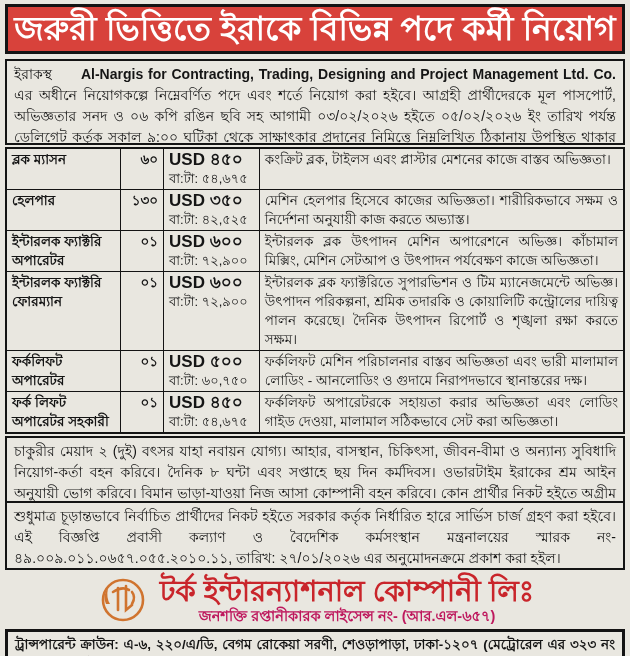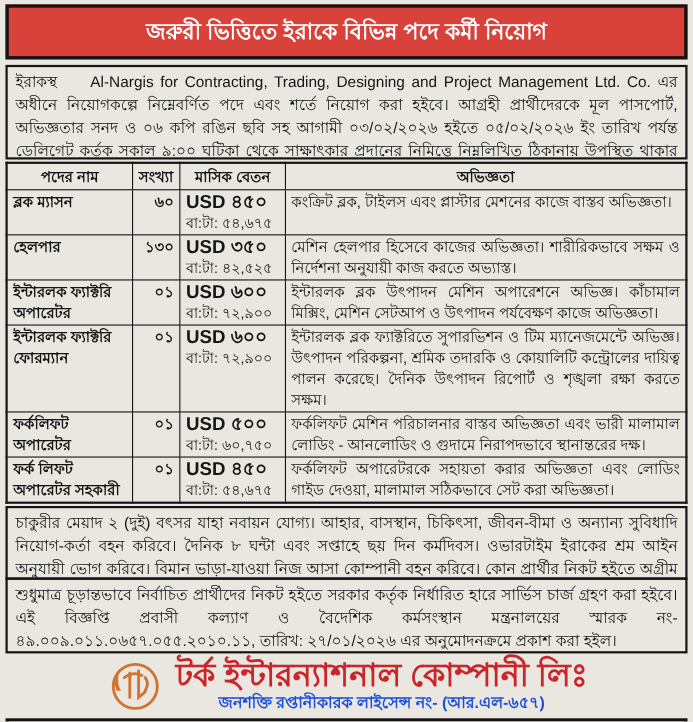--- a/index.html
+++ b/index.html
@@ -10,37 +10,37 @@
     color:#151515;
   }
   .page{position:relative;padding:4px 5px;box-sizing:border-box;}
 
   .title-banner{
     background:var(--accent-red,#d8423b);
     border:3px solid #141414;
     color:#fff;
     text-align:center;
     font-weight:bold;
-    font-size:20px;
+    font-size:33px;
     line-height:44px;
     height:44px;
     margin-bottom:5px;
   }
 
   .intro-box{
     border:2px solid #141414;
     padding:3px 7px;
     font-size:14px;
     line-height:21px;
     text-align:justify;
     height:76px;
     overflow:hidden;
     margin-bottom:2px;
   }
-  .intro-box .en{font-weight:normal;margin-left:24px;}
+  .intro-box .en{font-weight:bold;margin-left:24px;}
 
   table.jobs{
     width:100%;
     border-collapse:collapse;
     border:2px solid #141414;
     table-layout:fixed;
   }
   table.jobs th,table.jobs td{
     border:1.5px solid #141414;
     padding:1px 5px;
@@ -82,21 +82,21 @@
   .company-name{
     color:var(--brand-red,#c9252b);
     font-weight:bold;
     font-size:29px;
     line-height:32px;
   }
   .company-license{
     font-weight:bold;
     font-size:14.5px;
     line-height:18px;
-    color:#1d4ed8;
+    color:#be185d;
   }
   .logo-wrap{width:52px;height:52px;flex:0 0 auto;}
 
   .address-box{
     border:3px solid #141414;
     padding:3px 7px;
     font-size:13.5px;
     font-weight:bold;
     line-height:20px;
     text-align:justify;
@@ -117,26 +117,20 @@
   </div>
 
   <table class="jobs">
     <colgroup>
       <col class="c-pos">
         <col class="c-num">
         <col class="c-sal">
         <col class="c-exp">
     </colgroup>
     <tbody>
-        <tr>
-      <th>পদের নাম</th>
-      <th>সংখ্যা</th>
-      <th>মাসিক বেতন</th>
-      <th>অভিজ্ঞতা</th>
-    </tr>
     <tr>
       <td class="pos">ব্লক ম্যাসন</td>
       <td class="num">৬০</td>
       <td class="sal">
         <div class="usd">USD ৪৫০</div>
         <div class="bdt">বা:টা: ৫৪,৬৭৫</div>
       </td>
       <td class="exp">কংক্রিট ব্লক, টাইলস এবং প্লাস্টার মেশনের কাজে বাস্তব অভিজ্ঞতা।</td>
     </tr>
     <tr>

